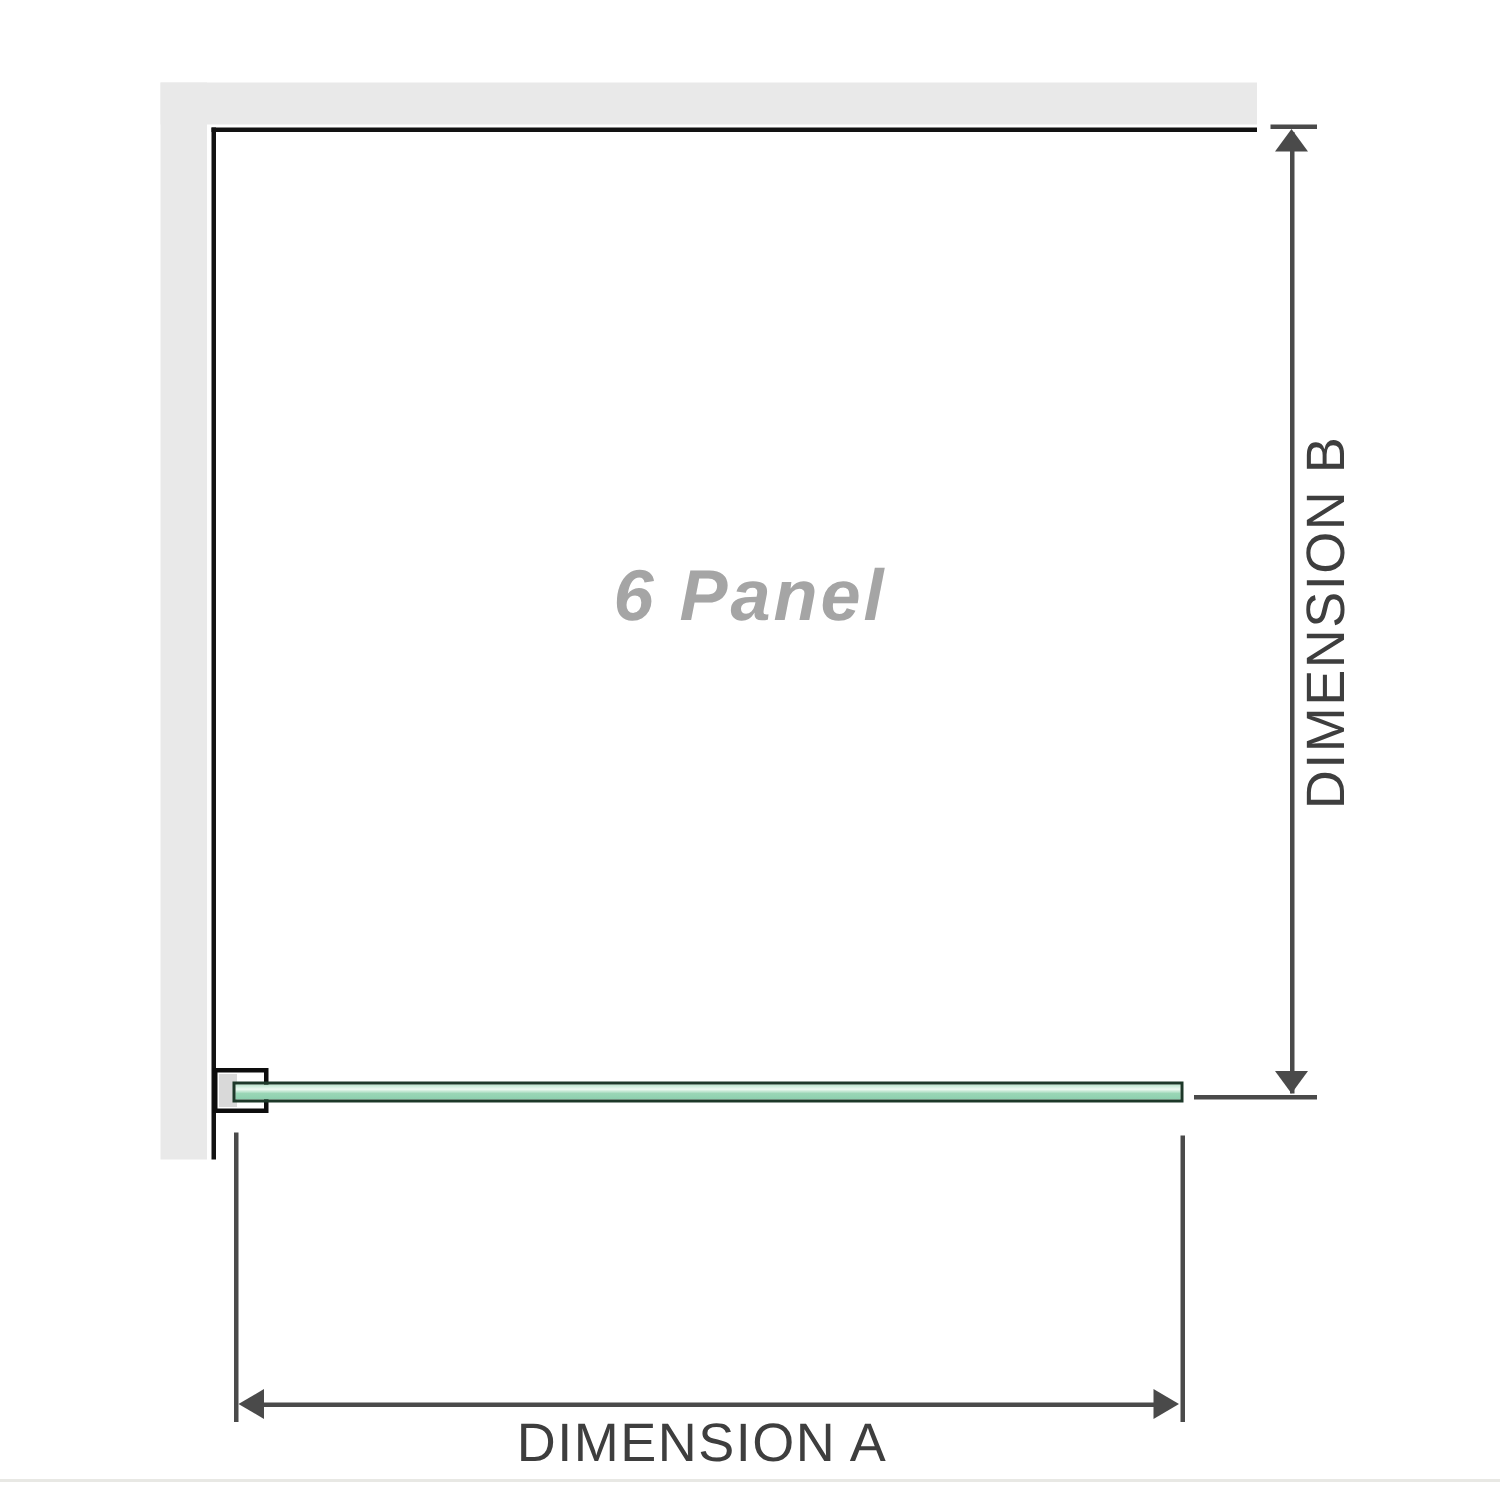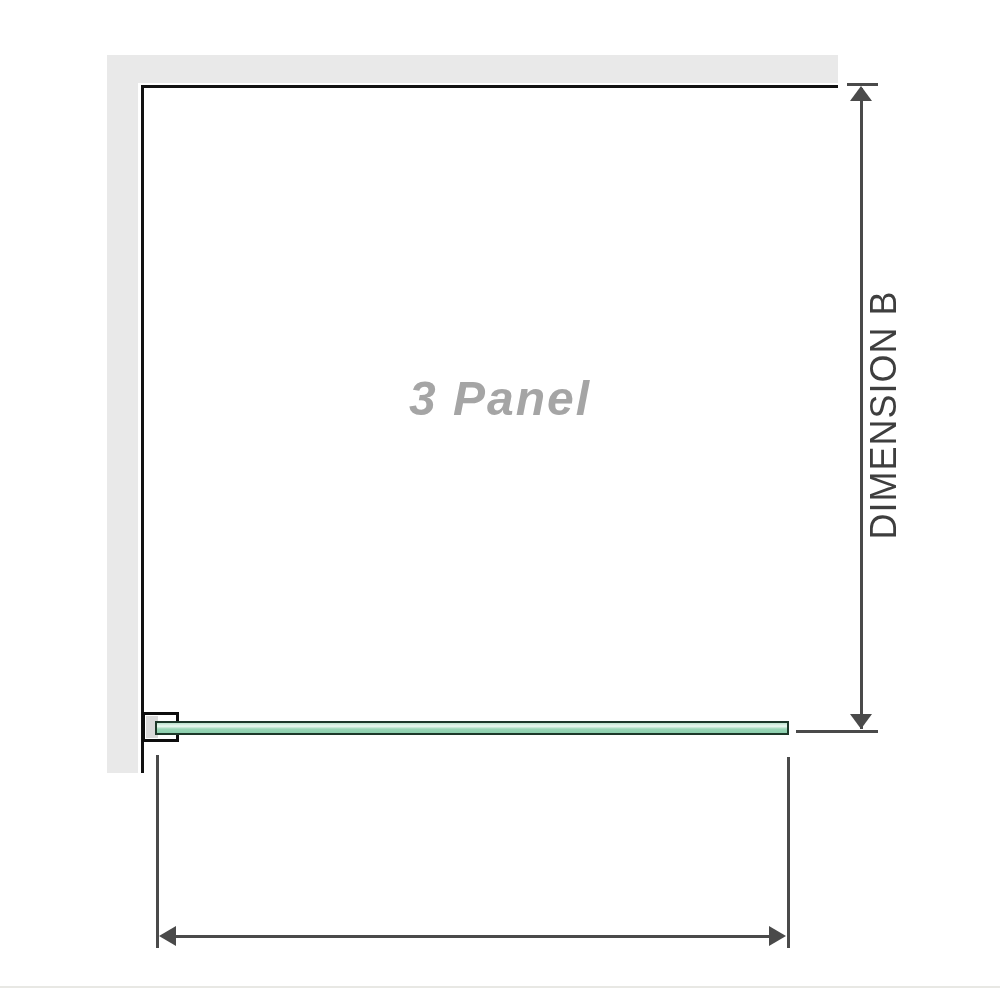--- a/index.html
+++ b/index.html
@@ -113,35 +113,36 @@
 <body>
 
 <div class="canvas">
 
   <div class="abs wall wall-top"></div>
   <div class="abs wall wall-left"></div>
 
   <div class="abs outline outline-top"></div>
   <div class="abs outline outline-left"></div>
 
-  <div class="abs panel-label">3 Panel</div>
+  <div class="abs panel-label">6 Panel</div>
 
   <div class="abs clamp"></div>
   <div class="abs clamp-pad"></div>
 
   <div class="abs glass"></div>
 
   <div class="abs dim dimb-tick-top"></div>
   <div class="abs dim dimb-tick-bottom"></div>
   <div class="abs dim dimb-line"></div>
   <div class="abs arrow arrow-up"></div>
   <div class="abs arrow arrow-down"></div>
   <div class="abs dim-label dimb-label">DIMENSION B</div>
 
   <div class="abs dim dima-ext-left"></div>
   <div class="abs dim dima-ext-right"></div>
   <div class="abs dim dima-line"></div>
   <div class="abs arrow arrow-left"></div>
   <div class="abs arrow arrow-right"></div>
+  <div class="abs dim-label dima-label">DIMENSION A</div>
 
   <div class="abs bottom-divider"></div>
 
 </div>
 
 </body></html>

